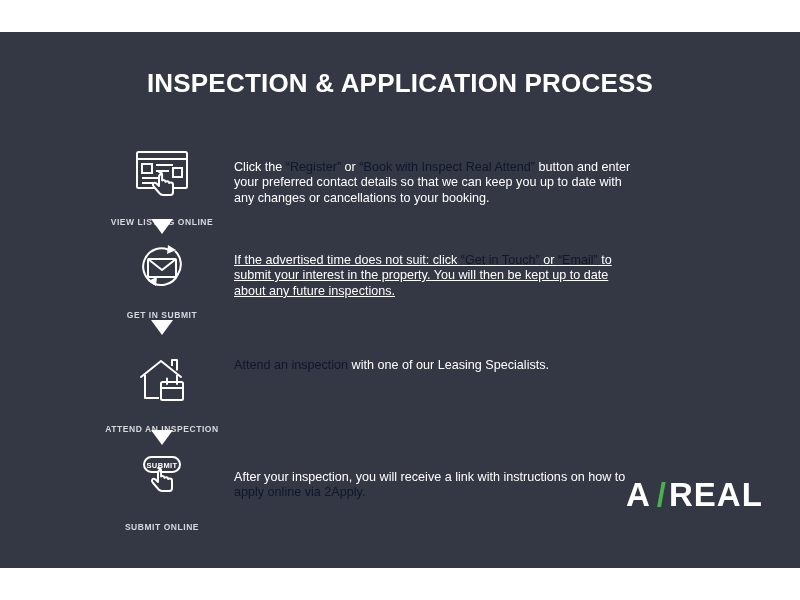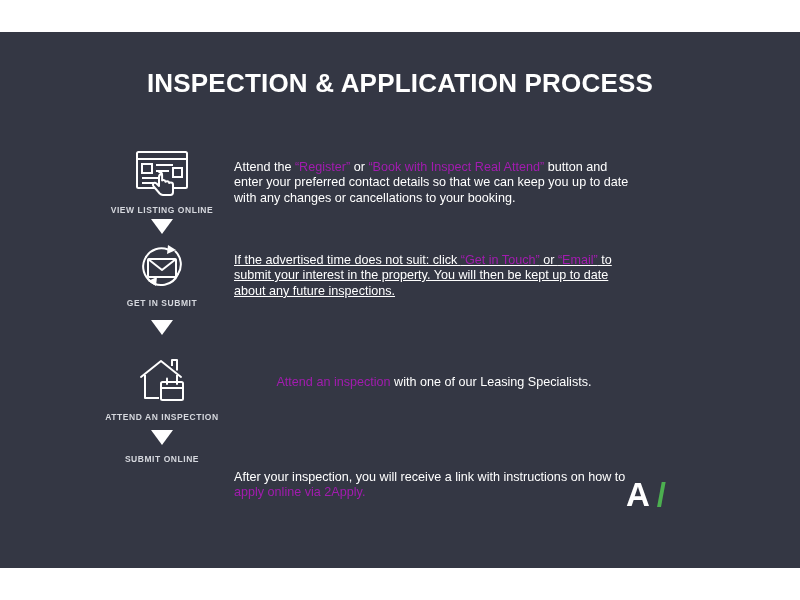--- a/index.html
+++ b/index.html
@@ -56,54 +56,54 @@
     width: 140px;
     text-align: center;
   }
   .icon-box {
     height: 56px;
     display: flex;
     align-items: center;
     justify-content: center;
   }
   .icon-label {
-    margin-top: 4px;
+    margin-top: 16px;
     color: #d6d8de;
     font-size: 8.5px;
     font-weight: bold;
     letter-spacing: 0.55px;
     white-space: nowrap;
   }
 
   .body-col {
     position: absolute;
     left: 234px;
     width: 400px;
     color: #ffffff;
     font-size: 12.6px;
     line-height: 15.4px;
   }
-  .green { color: #a21caf; margin-top: 28px; }
+  .green { color: #0f172a; margin-top: 28px; }
   .visit {
     margin-top: 12px;
     font-size: 9px;
     font-weight: bold;
     letter-spacing: 0.1px;
     color: #ffffff;
   }
 
   
   #step1 { top: 145px; }
   #step2 { top: 238px; }
   #step3 { top: 352px; }
   #step4 { top: 450px; }
 
   #step1 .body-col { top: 15px; }
   #step2 .body-col { top: 15px; text-decoration: underline; }
-  #step3 .body-col { top: 23px; text-align: center; }
+  #step3 .body-col { top: 6px; }
   #step4 .body-col { top: 20px; }
 
   
   .connector {
     position: absolute;
     left: 92px;
     width: 140px;
     text-align: center;
   }
   .tri {
@@ -160,21 +160,21 @@
           <line x1="25" y1="23" x2="38" y2="23" stroke="#ffffff" stroke-width="2"></line>
           <rect x="42" y="20" width="9" height="9" fill="none" stroke="#ffffff" stroke-width="2"></rect>
           <line x1="11" y1="30" x2="32" y2="30" stroke="#ffffff" stroke-width="2"></line>
           <line x1="11" y1="35" x2="24" y2="35" stroke="#ffffff" stroke-width="2"></line>
           <path d="M31 26 q-3 0 -3 3 l0 9 l-2.5 -2.5 q-2 -1.5 -3.2 0.2 q-1 1.4 0.4 2.8 l6 7 q1.3 1.4 3.2 1.4 l7.5 0 q2.6 0 2.6 -2.6 l0 -7.6 q0 -2.2 -2.2 -2.2 q-1 0 -1.6 0.5 q-0.2 -1.8 -2 -1.8 q-1.1 0 -1.7 0.6 q-0.3 -1.7 -2 -1.7 q-0.8 0 -1.4 0.4 l0 -5.5 q0 -3 -3 -3 z" fill="#343744" stroke="#ffffff" stroke-width="2" stroke-linejoin="round"></path>
         </svg>
       </div>
       <div class="icon-label">VIEW LISTING ONLINE</div>
     </div>
     <div class="body-col">
-      <span>Attend the </span><span class="green">“Register”</span><span> or </span><span class="green">“Book with Inspect Real Attend”</span><span> button and enter your preferred contact details so that we can keep you up to date with any changes or cancellations to your booking.</span>
+      <span>Click the </span><span class="green">“Register”</span><span> or </span><span class="green">“Book with Inspect Real Attend”</span><span> button and enter your preferred contact details so that we can keep you up to date with any changes or cancellations to your booking.</span>
     </div>
   </div>
 
   <div class="connector" id="conn1">
     <span class="tri"></span>
   </div>
 
   <div class="step" id="step2">
     <div class="icon-col">
       <div class="icon-box">
@@ -220,25 +220,33 @@
       <span class="green">Attend an inspection</span><span> with one of our Leasing Specialists.</span>
     </div>
   </div>
 
   <div class="connector" id="conn3">
     <span class="tri"></span>
   </div>
 
   <div class="step" id="step4">
     <div class="icon-col">
+      <div class="icon-box">
+        <svg width="62" height="52" viewBox="0 0 62 52">
+          <rect x="13" y="5" width="36" height="15" rx="7.5" fill="none" stroke="#ffffff" stroke-width="2"></rect>
+          <text x="31" y="15.5" text-anchor="middle" font-family="Liberation Sans, sans-serif" font-size="7.5" font-weight="bold" fill="#ffffff" letter-spacing="0.4">SUBMIT</text>
+          <path d="M30 18 q-3 0 -3 3 l0 9 l-2.5 -2.5 q-2 -1.5 -3.2 0.2 q-1 1.4 0.4 2.8 l6 7 q1.3 1.4 3.2 1.4 l7.5 0 q2.6 0 2.6 -2.6 l0 -7.6 q0 -2.2 -2.2 -2.2 q-1 0 -1.6 0.5 q-0.2 -1.8 -2 -1.8 q-1.1 0 -1.7 0.6 q-0.3 -1.7 -2 -1.7 q-0.8 0 -1.4 0.4 l0 -5.5 q0 -3 -3 -3 z" fill="#343744" stroke="#ffffff" stroke-width="2" stroke-linejoin="round"></path>
+        </svg>
+      </div>
       <div class="icon-label">SUBMIT ONLINE</div>
     </div>
     <div class="body-col">
       <span>After your inspection, you will receive a link with instructions on how to </span><span class="green">apply online via 2Apply.</span>
     </div>
   </div>
 
   <div id="logo">
     <span class="mark-left">A</span>
       <span class="slash">/</span>
+      <span>REAL</span>
   </div>
 
 </div>
 
 </body></html>

